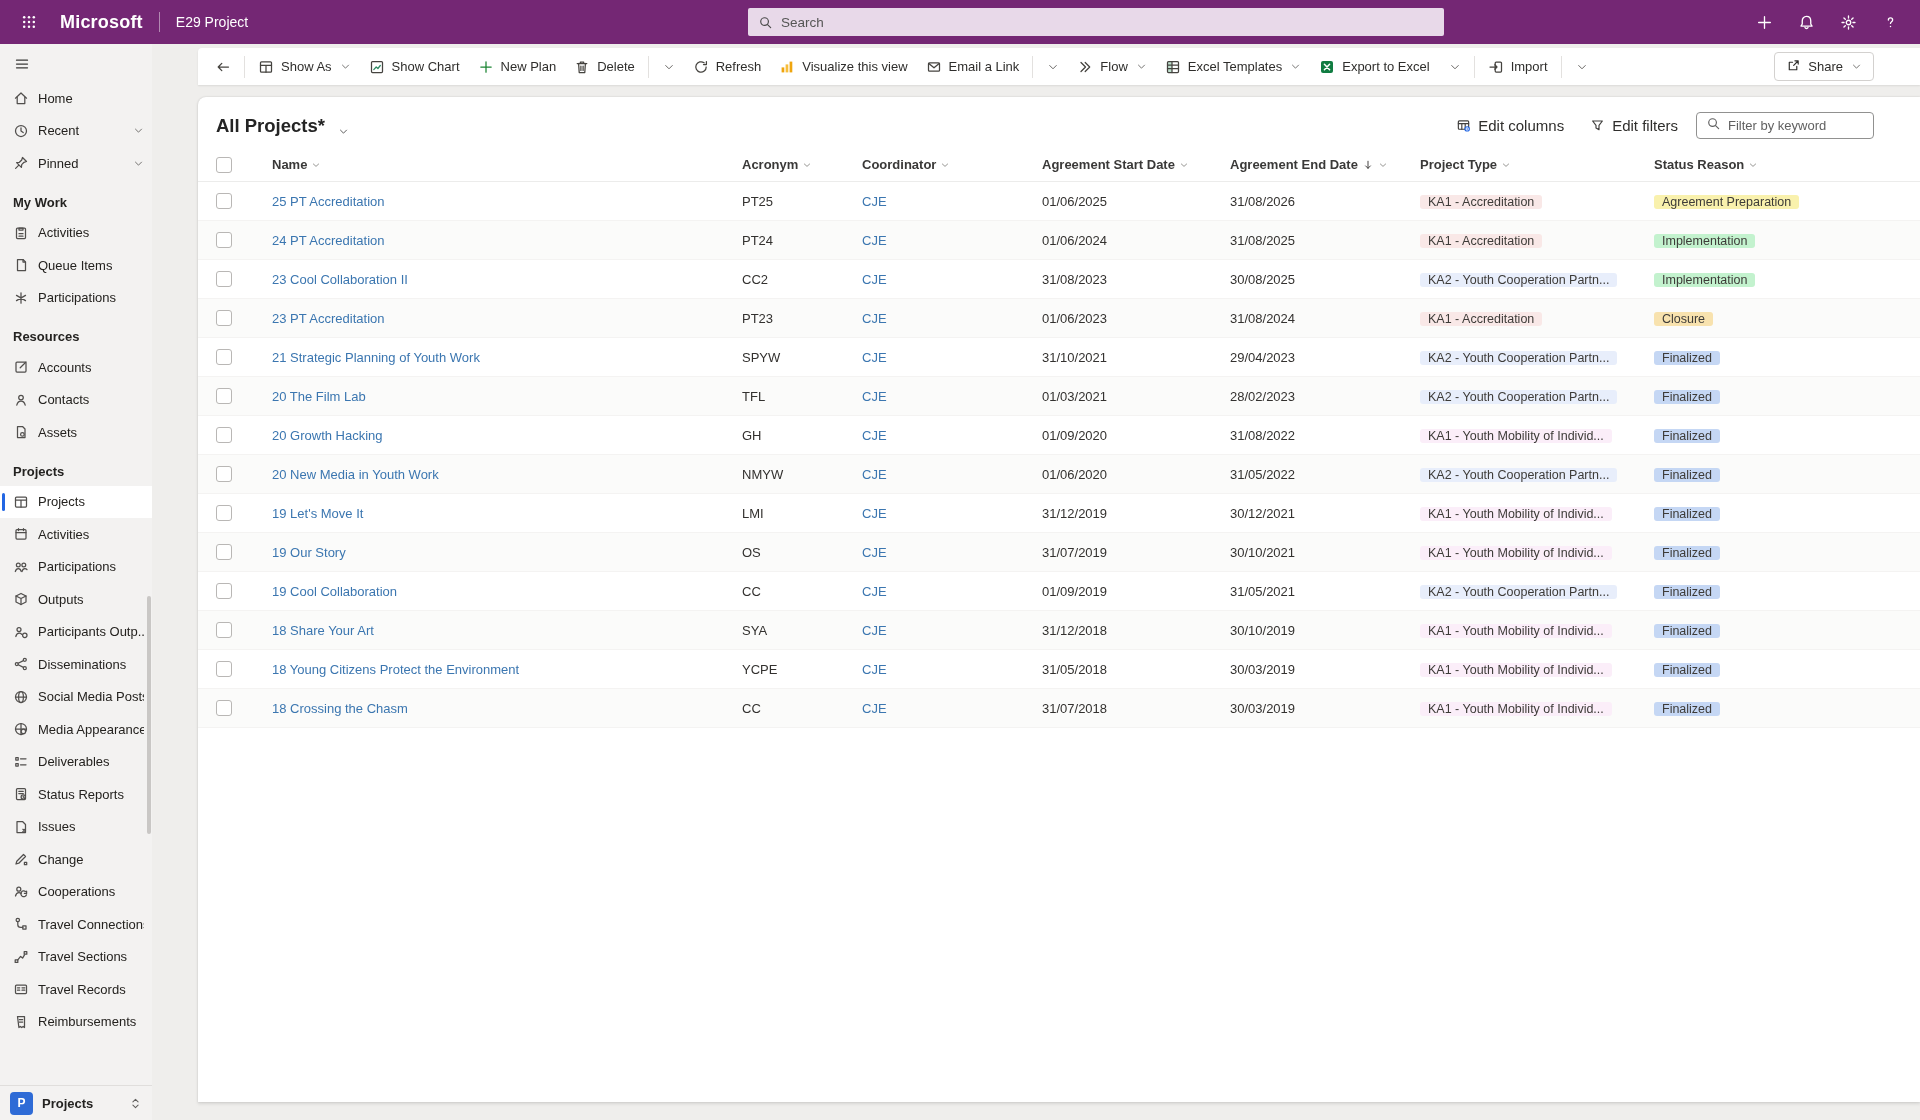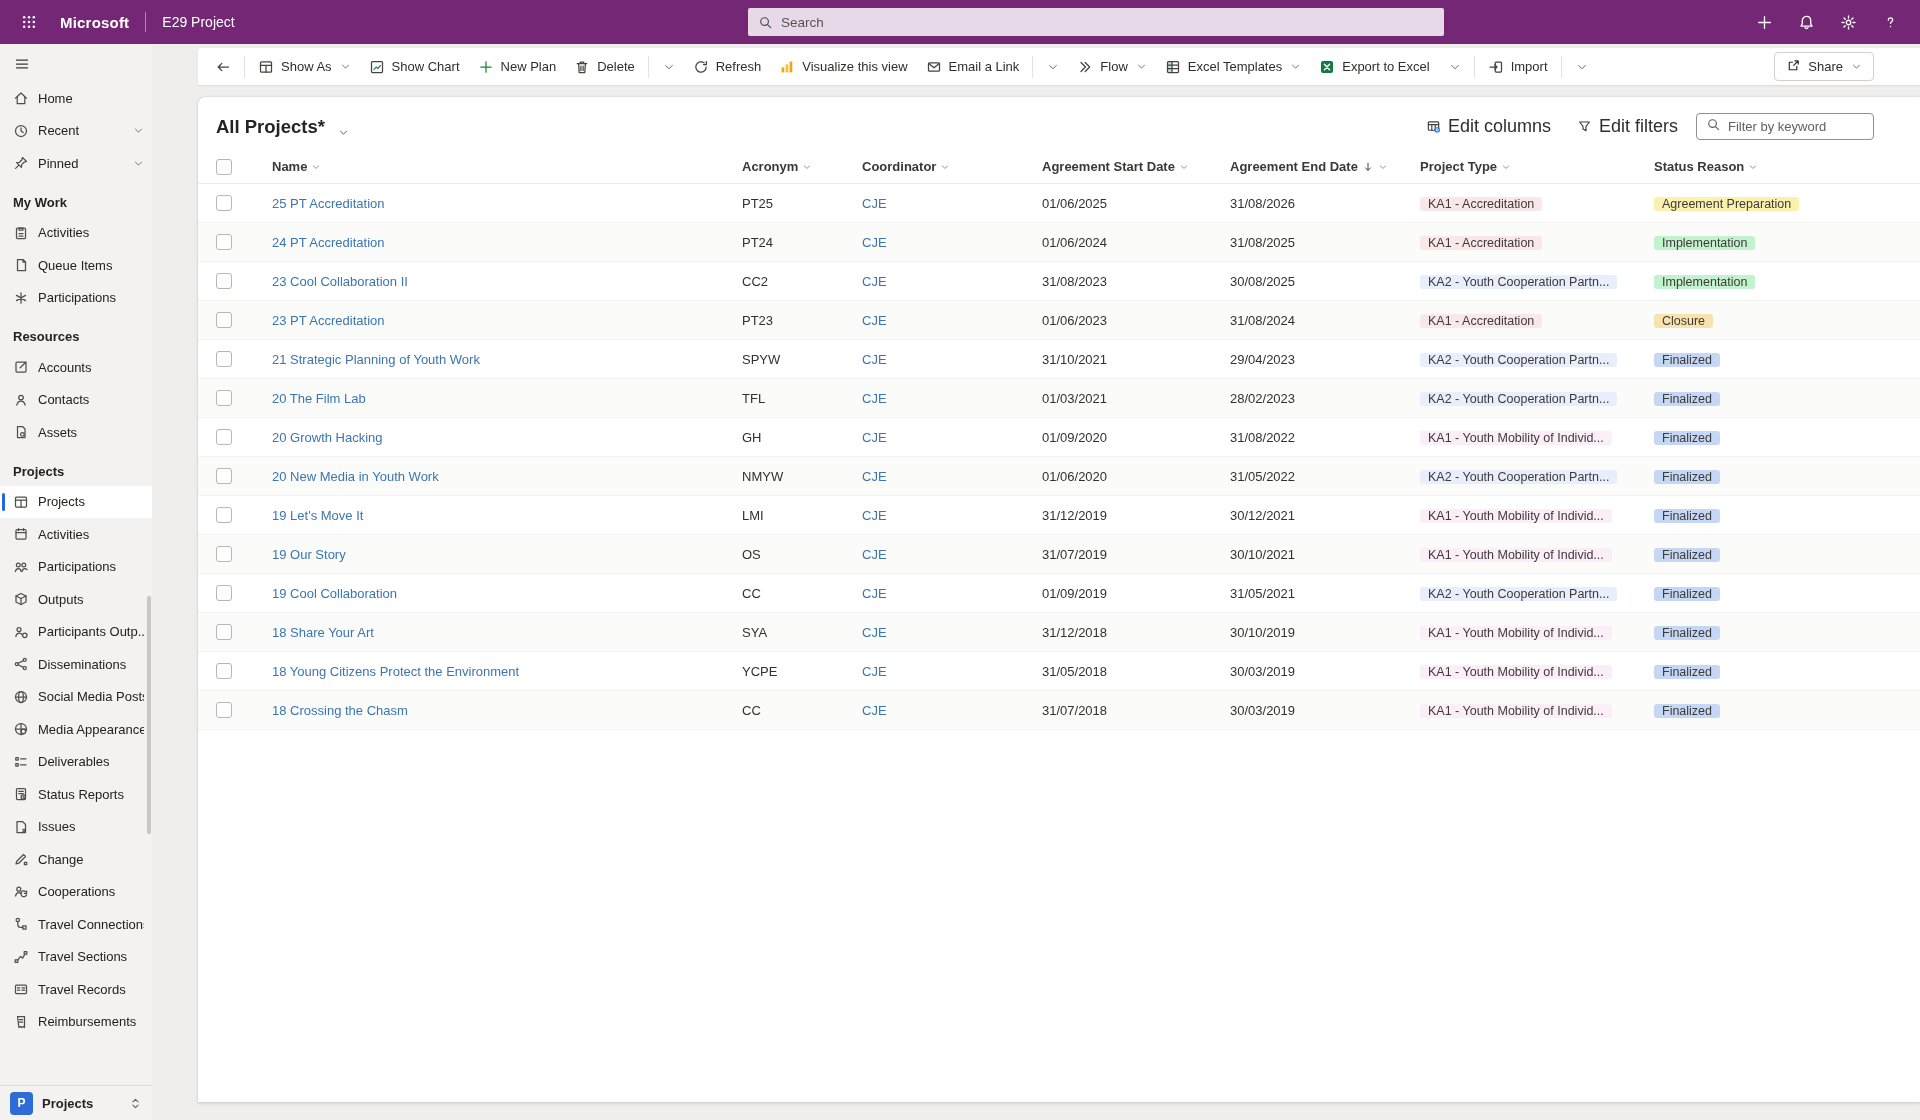--- a/index.html
+++ b/index.html
@@ -4,21 +4,21 @@
 <style>
   * { box-sizing: border-box; margin: 0; padding: 0; }
   html,body { width:1920px; height:1120px; overflow:hidden;
     font-family:"Liberation Sans", sans-serif; background:#efeeec; color:#323130; }
 
   
   .appbar { position:relative; height:44px; display:flex; align-items:center;
     padding:0 12px; color:#fff; }
   .appbar .icon svg { display:block; }
   .waffle-btn { width:34px; height:34px; display:flex; align-items:center; justify-content:center; cursor:pointer; }
-  .brand { font-size:15px; font-weight:700; margin-left:14px; letter-spacing:.2px; }
+  .brand { font-size:18px; font-weight:700; margin-left:14px; letter-spacing:.2px; }
   .appbar-divider { width:1px; height:20px; background:rgba(255,255,255,.45); margin:0 16px; }
   .appname { font-size:14px; }
   .appbar-search { position:absolute; left:748px; top:8px; width:696px; height:28px;
     display:flex; align-items:center; gap:8px; padding:0 10px;
     border-radius:2px; color:#4a4a4a; }
   .appbar-search input { border:none; outline:none; background:transparent; font-size:13.5px;
     font-family:inherit; color:#333; width:100%; }
   .appbar-search input::placeholder { color:#555; }
   .appbar-right { margin-left:auto; display:flex; align-items:center; gap:6px; }
   .appbar-right .topbtn { width:36px; height:36px; display:flex; align-items:center; justify-content:center; cursor:pointer; }
@@ -63,21 +63,21 @@
 
   
   .card { margin:12px 0 18px 46px; background:#fff; border-radius:8px 0 0 0; flex:1;
     box-shadow:0 0 2px rgba(0,0,0,.12), 0 1.2px 3.6px rgba(0,0,0,.1);
     display:flex; flex-direction:column; min-height:0; overflow:hidden; }
   .view-header { display:flex; align-items:center; padding:15px 46px 9px 18px; }
   .view-title-wrap { display:flex; align-items:flex-end; gap:13px; cursor:pointer; }
   .view-title { font-size:18.5px; font-weight:700; color:#242424; }
   .title-chev { color:#444; display:flex; padding-top:2px; }
   .view-tools { margin-left:auto; display:flex; align-items:center; gap:10px; }
-  .tool-btn { display:flex; align-items:center; gap:7px; font-size:18px; color:#2f2e2c;
+  .tool-btn { display:flex; align-items:center; gap:7px; font-size:15px; color:#2f2e2c;
     padding:4px 8px; border-radius:4px; cursor:pointer;justify-content:center; }
   .tool-btn .icon { display:flex; color:#41403e; }
   .filter-box { display:flex; align-items:center; gap:7px; width:178px; height:27px;
     border:1px solid #919190; border-radius:4px; background:#fff; padding:0 9px; color:#616161; }
   .filter-box input { border:none; outline:none; width:100%; font-size:13px; font-family:inherit; color:#333; }
   .filter-box input::placeholder { color:#616161; }
 
   
   .grid-head { display:flex; align-items:center; height:34px; padding-left:18px;
     border-bottom:1px solid #ececeb; font-size:13px; font-weight:700; color:#3a3938; flex:none; }

